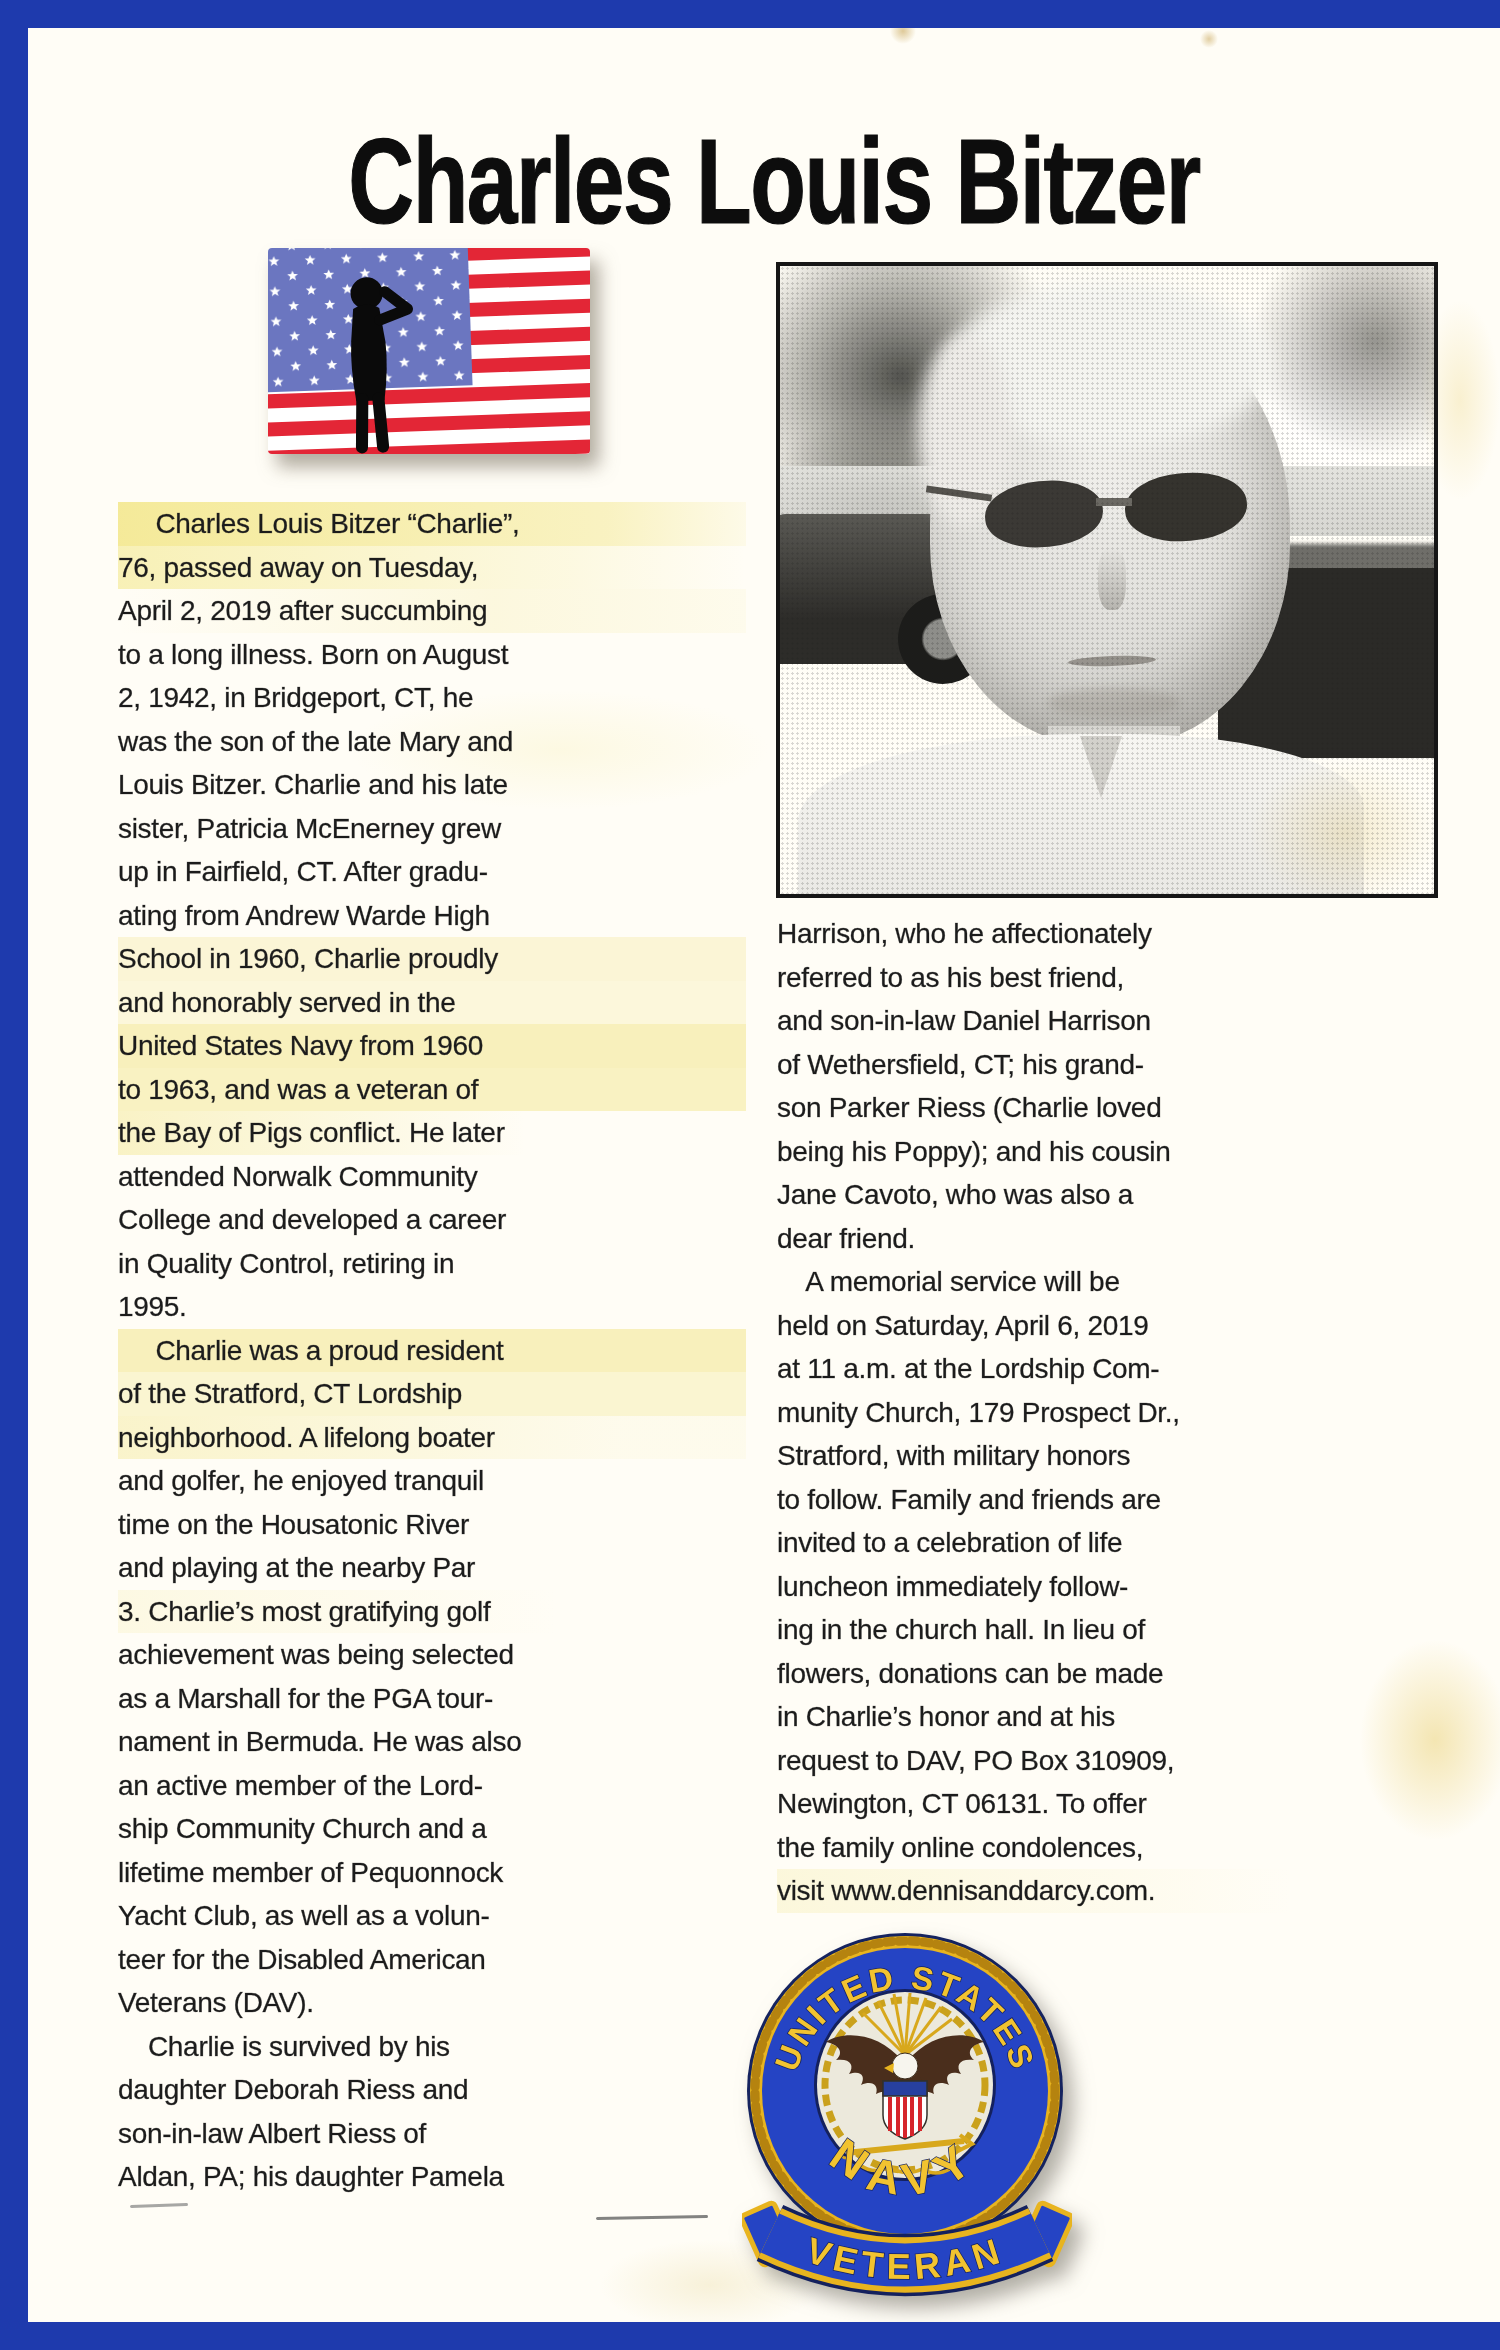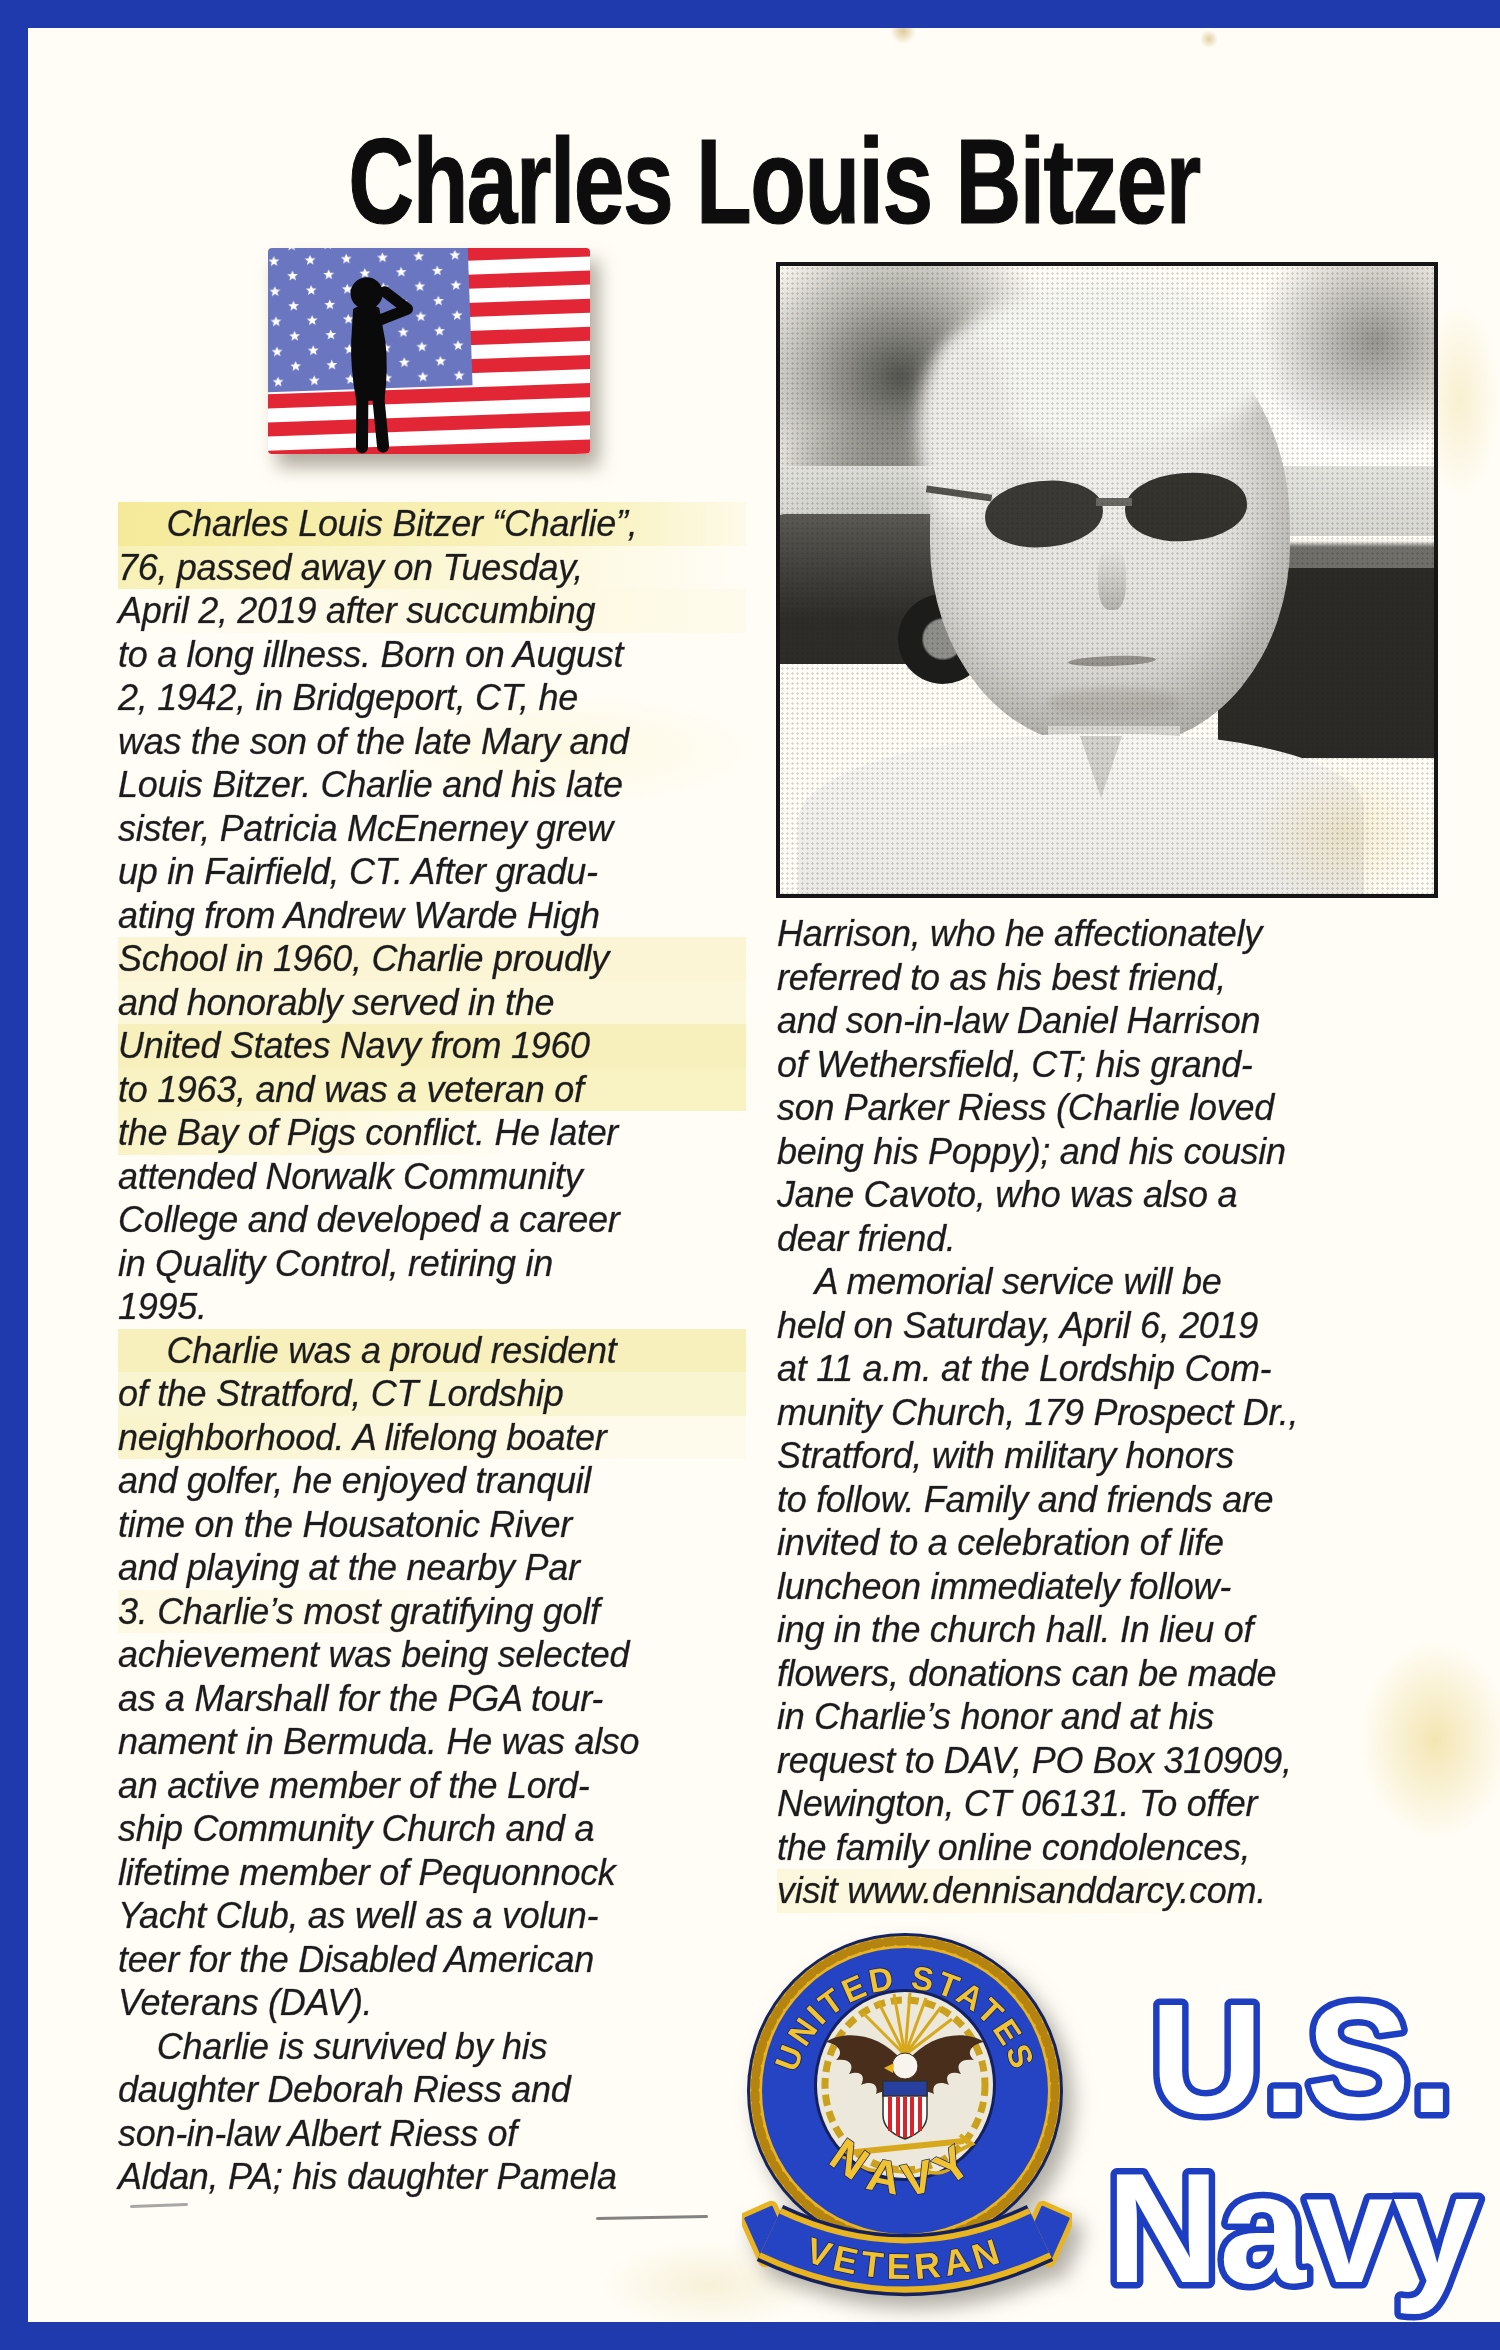--- a/index.html
+++ b/index.html
@@ -54,22 +54,22 @@
   .ph-neck{left:268px;top:460px;width:132px;height:85px;background:#d7d6d1;}
   .ph-shirt{left:18px;top:468px;width:566px;height:175px;border-radius:50% 42% 0 0;
     background:linear-gradient(#f7f6f2,#e9e8e4);}
   .ph-collar{left:300px;top:470px;width:42px;height:62px;background:rgba(158,156,148,.4);
     clip-path:polygon(50% 100%,0 0,100% 0);}
   .ph-stain{left:470px;top:495px;width:190px;height:145px;border-radius:50%;
     background:radial-gradient(closest-side,rgba(221,196,120,.3),transparent);}
   .ph-dots{inset:0;background-image:radial-gradient(rgba(28,28,28,.17) 1.2px,transparent 1.4px);background-size:5px 5px;}
 
   
-  .col{position:absolute;color:#1c1c1c;font-size:36px;line-height:43.5px;letter-spacing:-.3px;
-    white-space:pre;font-style:italic;-webkit-text-stroke:.5px rgba(25,25,25,.5);}
+  .col{position:absolute;color:#1c1c1c;font-size:28px;line-height:43.5px;letter-spacing:-.3px;
+    white-space:pre;-webkit-text-stroke:.5px rgba(25,25,25,.5);}
   .col-left{left:118px;top:502px;width:628px;}
   .col-right{left:777px;top:912px;width:645px;}
   .ln{height:43.5px;}
   
   .col-left .ln:nth-child(1){background:linear-gradient(90deg,rgba(242,229,130,.8),rgba(242,229,130,.45) 78%,rgba(242,229,130,.12));}
   .col-left .ln:nth-child(2){background:linear-gradient(90deg,rgba(243,232,140,.6),rgba(243,232,140,.2) 72%,transparent);}
   .col-left .ln:nth-child(3){background:linear-gradient(90deg,transparent,rgba(243,232,150,.25) 60%,rgba(243,232,150,.1));}
   .col-left .ln:nth-child(11){background:rgba(243,232,150,.33);}
   .col-left .ln:nth-child(12){background:rgba(243,232,150,.28);}
   .col-left .ln:nth-child(13){background:rgba(241,228,130,.5);}
@@ -251,21 +251,15 @@
         <path d="M28,308 Q163,372 298,308" fill="none" stroke="#14215e" stroke-width="62"></path>
         <path d="M28,308 Q163,372 298,308" fill="none" stroke="#e8b41f" stroke-width="55"></path>
         <path d="M28,308 Q163,372 298,308" fill="none" stroke="#2544c4" stroke-width="43"></path>
         <text font-size="36" font-weight="bold" fill="#f2c330" stroke="#14215e" stroke-width="1.5" paint-order="stroke" letter-spacing="5">
           <textPath href="#ribbonTxt" startOffset="50%" text-anchor="middle">VETERAN</textPath>
         </text>
       </g>
     </svg>
   </div>
 
-  <div class="usnavy">
-    <svg viewBox="0 0 400 360">
-      <text x="212" y="150" font-size="156" font-weight="bold" text-anchor="middle" fill="#ffffff" stroke="#1e3ec2" stroke-width="13" stroke-linejoin="round" paint-order="stroke">U.S.</text>
-      <text x="203" y="320" font-size="156" font-weight="bold" text-anchor="middle" fill="#ffffff" stroke="#1e3ec2" stroke-width="13" stroke-linejoin="round" paint-order="stroke">Navy</text>
-    </svg>
-  </div>
 
   <div class="frame"></div>
 </div>
 
 </body></html>

